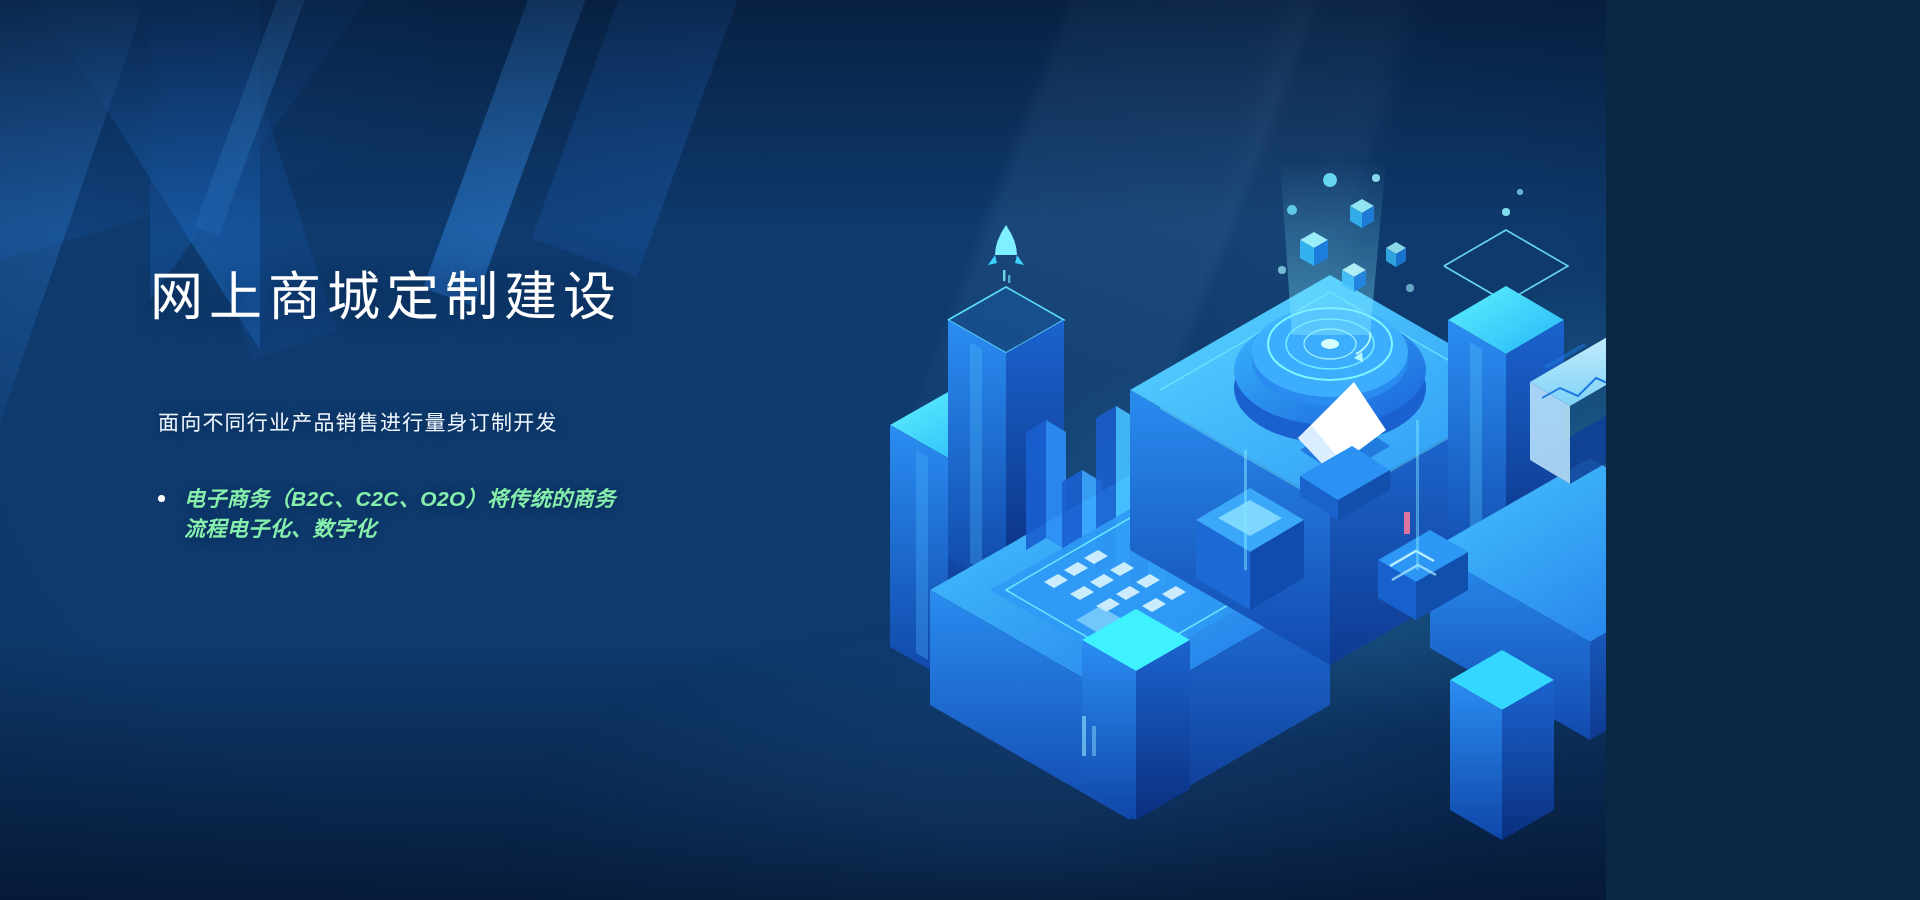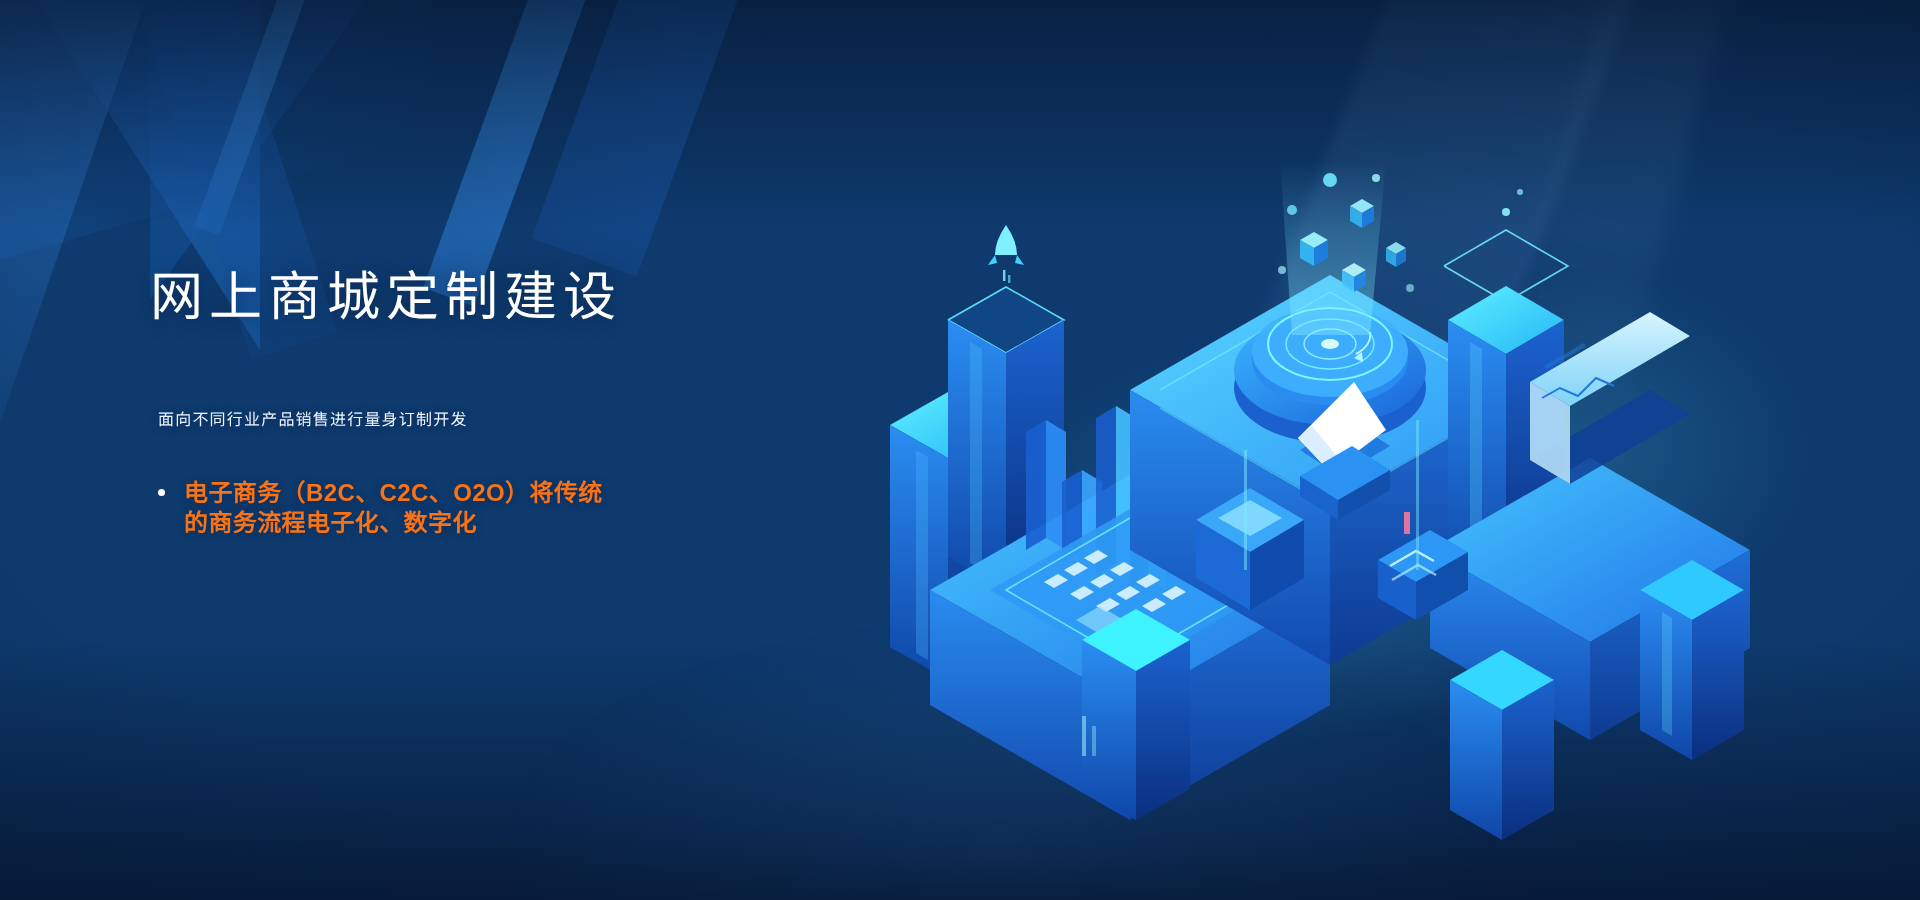--- a/index.html
+++ b/index.html
@@ -1,19 +1,19 @@
 <!DOCTYPE html>
 <html lang="zh-CN"><head>
 <meta charset="utf-8">
 <title>网上商城定制建设</title>
 <style>
   html,body{margin:0;padding:0;background:#0a2744;}
   *{box-sizing:border-box;}
   .stage{
-    position:relative;width:1920px;height:900px;overflow:hidden;
+    position:relative;width:1606px;height:900px;overflow:hidden;
     font-family:"Liberation Sans","DejaVu Sans",sans-serif;
     background:
       radial-gradient(120% 95% at 78% 58%, rgba(32,120,210,0.62) 0%, rgba(18,76,152,0.32) 38%, rgba(10,42,92,0.0) 72%),
       radial-gradient(85% 70% at 16% 30%, rgba(21,78,140,0.50) 0%, rgba(12,45,92,0.10) 60%, rgba(9,34,74,0) 100%),
       linear-gradient(165deg,#0b2a50 0%,#0d3straight 0%,#103a6b 28%,#14538f 58%,#0e3d74 82%,#0a2c57 100%);
     background-color:#0e3a6d;
   }
   
   .bg-layer{position:absolute;inset:0;overflow:hidden;}
   .beamA{
@@ -83,29 +83,30 @@
   }
 
   
   .copy{position:absolute;left:150px;top:230px;width:700px;z-index:6;}
   .headline{
     font-size:53px;line-height:1.18;color:#ffffff;font-weight:300;
     letter-spacing:6px;white-space:nowrap;
     text-shadow:0 2px 18px rgba(6,28,64,.55);
   }
   .subline{
-    margin-top:78px;margin-left:8px;font-size:16px;color:#eef6ff;font-weight:400;
+    margin-top:78px;margin-left:8px;font-size:21px;color:#eef6ff;font-weight:400;
     letter-spacing:1.2px;text-shadow:0 1px 10px rgba(6,28,64,.5);
   }
   .bullets{margin-top:48px;margin-left:6px;list-style:none;padding:0;}
   .bullet{
     position:relative;padding-left:28px;margin-bottom:8px;
-    font-size:24px;line-height:30px;color:#f97316;font-weight:600;
+    font-size:21px;line-height:30px;color:#86efac;font-weight:600;
     letter-spacing:.4px;max-width:460px;
     text-shadow:0 1px 8px rgba(6,28,64,.5);
+    font-style:italic;
   }
   .bullet .dot{
     position:absolute;left:2px;top:11px;width:7px;height:7px;border-radius:50%;
     background:#ffffff;
   }
 
   
   .art{position:absolute;left:830px;top:120px;width:1030px;height:740px;z-index:5;}
   .art svg{width:100%;height:100%;display:block;overflow:visible;}
 </style>

